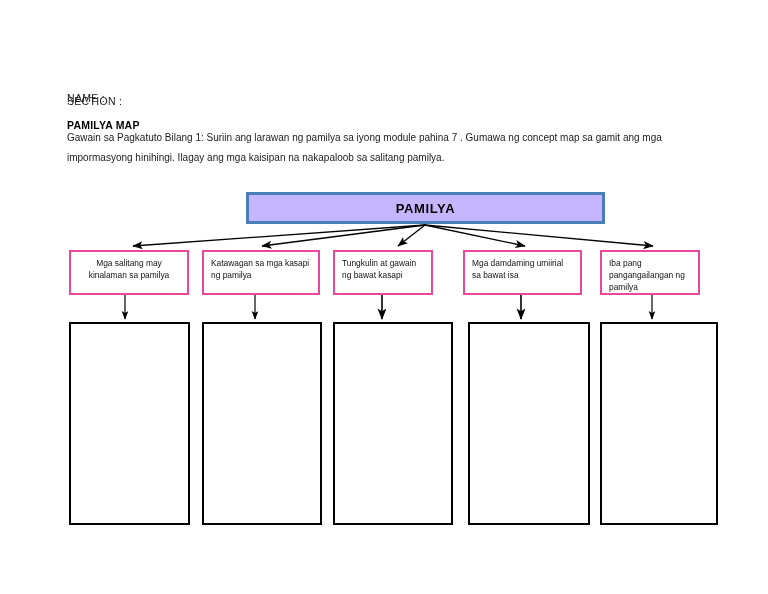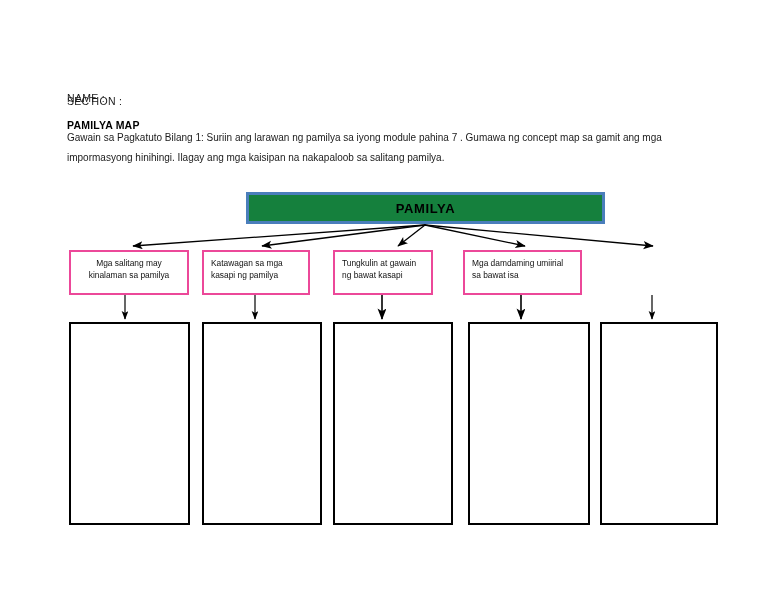--- a/index.html
+++ b/index.html
@@ -61,21 +61,21 @@
 
   
   #pamilya-box {
     position: absolute;
     left: 246px;
     top: 192px;
     width: 359px;
     height: 32px;
     box-sizing: border-box;
     border: 3px solid #4a7ebb;
-    background: #15803d;
+    background: #c4b5fd;
     display: flex;
     align-items: center;
     justify-content: center;
   }
   #pamilya-label {
     font-size: 13px;
     font-weight: bold;
     letter-spacing: 0.6px;
     color: #000000;
   }
@@ -160,32 +160,35 @@
 
     <line x1="425" y1="225" x2="525" y2="246" stroke="#000000" stroke-width="1.3" marker-end="url(#ah)"></line>
 
     <line x1="425" y1="225" x2="653" y2="246" stroke="#000000" stroke-width="1.3" marker-end="url(#ah)"></line>
   </svg>
 
   <div class="cat-box cat-center" style="left:69px; width:120px;">
     <span class="cat-label">Mga salitang may kinalaman sa pamilya</span>
   </div>
 
-  <div class="cat-box" style="left:202px; width:108px;">
+  <div class="cat-box" style="left:202px; width:118px;">
     <span class="cat-label">Katawagan sa mga kasapi ng pamilya</span>
   </div>
 
   <div class="cat-box" style="left:333px; width:100px;">
     <span class="cat-label">Tungkulin at gawain ng bawat kasapi</span>
   </div>
 
   <div class="cat-box" style="left:463px; width:119px;">
     <span class="cat-label">Mga damdaming umiirial sa bawat isa</span>
   </div>
 
+  <div class="cat-box" style="left:600px; width:100px;">
+    <span class="cat-label">Iba pang pangangailangan ng pamilya</span>
+  </div>
 
   <svg class="connector" style="left:118px;" viewBox="0 0 14 28" xmlns="http://www.w3.org/2000/svg">
     <defs>
       <marker id="ah2" markerWidth="8" markerHeight="8" refX="6.6" refY="2.8" orient="auto" markerUnits="strokeWidth">
         <path d="M0,0 L7.2,2.8 L0,5.6 L1.7,2.8 z" fill="#000000"></path>
       </marker>
     </defs>
     <line x1="7" y1="0" x2="7" y2="24" stroke="#000000" stroke-width="1.2" marker-end="url(#ah2)"></line>
   </svg>
 

